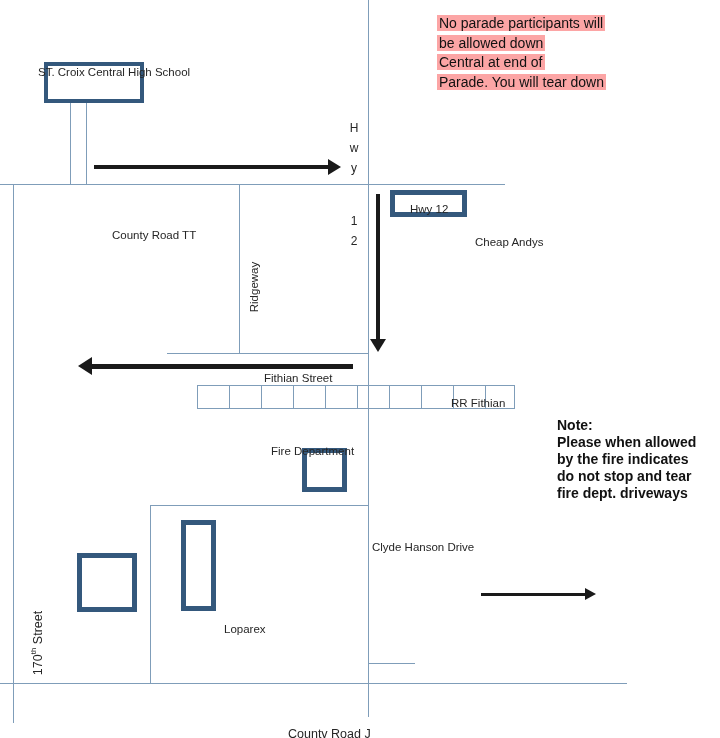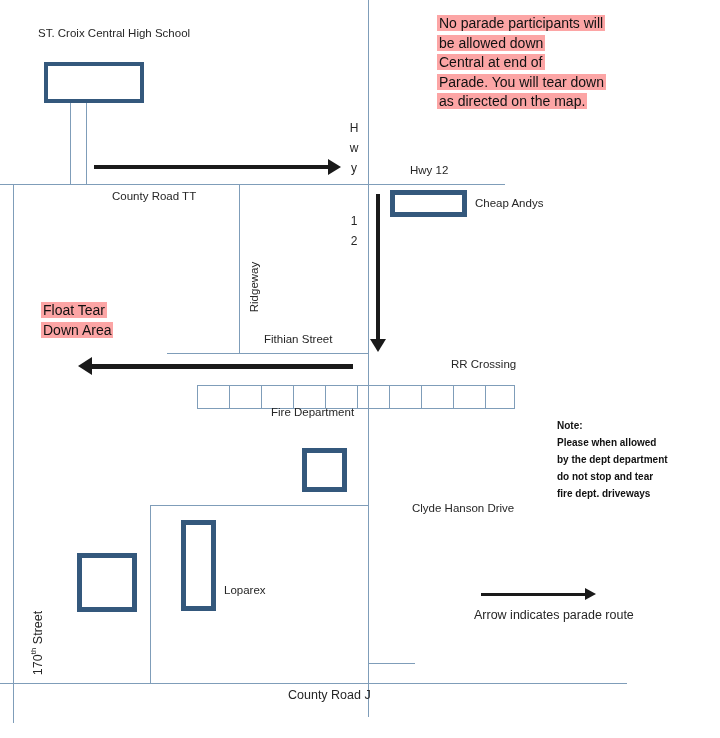--- a/index.html
+++ b/index.html
@@ -3,26 +3,26 @@
 <meta charset="utf-8">
 <style>
   html,body{margin:0;padding:0;background:#fff;}
   #canvas{position:relative;width:720px;height:738px;background:#ffffff;
           font-family:"Liberation Sans",sans-serif;color:#222;overflow:hidden;}
   .hline,.vline{position:absolute;background:#7f9db9;}
   .hline{height:1px;}
   .vline{width:1px;}
   .bldg{position:absolute;background:#fff;border:4px solid #34587c;box-sizing:border-box;}
   .bldg.thick{border-width:5px;}
-  .lbl{position:absolute;font-size:11.5px;color:#262626;white-space:nowrap;line-height:1.1;}
+  .lbl{position:absolute;font-size:11.5px;color:#262626;white-space:nowrap;line-height:1.1;margin-top:39px;}
   .lbl-lg{font-size:12.5px;}
   .vrot{position:absolute;font-size:11.5px;color:#262626;white-space:nowrap;
         transform:translate(-50%,-50%) rotate(-90deg);}
   .hwy-col{position:absolute;font-size:12px;color:#262626;text-align:center;width:16px;line-height:20px;}
-  .note-block{position:absolute;font-size:10px;font-weight:bold;color:#111;line-height:17px;white-space:nowrap;}
+  .note-block{position:absolute;font-size:14px;font-weight:bold;color:#111;line-height:17px;white-space:nowrap;}
   .yellow-block{position:absolute;font-size:14px;color:#111;line-height:19.5px;white-space:nowrap;}
   .hl{background:#fca5a5;padding:0 2px;}
   .rr{position:absolute;left:197px;top:385px;width:318px;height:24px;box-sizing:border-box;
       border-top:1px solid #7f9db9;border-bottom:1px solid #7f9db9;border-right:1px solid #7f9db9;
       background:repeating-linear-gradient(90deg,#7f9db9 0 1px,transparent 1px 32px);}
   .arrow{position:absolute;display:flex;align-items:center;}
   .arrow .shaft{background:#1a1a1a;}
   .tri{width:0;height:0;}
   .tri-right{border-left:13px solid #1a1a1a;border-top:8px solid transparent;border-bottom:8px solid transparent;}
   .tri-left{border-right:14px solid #1a1a1a;border-top:9px solid transparent;border-bottom:9px solid transparent;}
@@ -82,32 +82,30 @@
     <div>w</div>
     <div>y</div>
   </div>
   <div class="hwy-col" style="left:346px;top:211px;">
     <div>1</div>
     <div>2</div>
   </div>
 
   <div class="vrot" style="left:254px;top:287px;">Ridgeway</div>
   <div class="lbl" style="left:264px;top:333px;">Fithian Street</div>
-  <div class="lbl" style="left:451px;top:358px;">RR Crossing</div>
+  <div class="lbl" style="left:451px;top:358px;">RR Fithian</div>
   <div class="lbl" style="left:271px;top:406px;">Fire Department</div>
-  <div class="lbl" style="left:412px;top:502px;">Clyde Hanson Drive</div>
+  <div class="lbl" style="left:372px;top:502px;">Clyde Hanson Drive</div>
   <div class="lbl" style="left:224px;top:584px;">Loparex</div>
 
   <div class="vrot" style="left:37px;top:643px;font-size:12.5px;">
     <span>170</span><sup>th</sup><span> Street</span>
   </div>
 
   <div class="lbl lbl-lg" style="left:288px;top:689px;">County Road J</div>
 
-  <div class="yellow-block" style="left:437px;top:14px;"><span class="hl">No parade participants will</span><br><span class="hl">be allowed down</span><br><span class="hl">Central at end of</span><br><span class="hl">Parade. You will tear down</span><br><span class="hl">as directed on the map.</span></div>
+  <div class="yellow-block" style="left:437px;top:14px;"><span class="hl">No parade participants will</span><br><span class="hl">be allowed down</span><br><span class="hl">Central at end of</span><br><span class="hl">Parade. You will tear down</span><br></div>
 
-  <div class="yellow-block" style="left:41px;top:301px;"><span class="hl">Float Tear</span><br><span class="hl">Down Area</span></div>
 
-  <div class="note-block" style="left:557px;top:417px;"><span>Note:</span><br><span>Please when allowed</span><br><span>by the dept department</span><br><span>do not stop and tear</span><br><span>fire dept. driveways</span></div>
+  <div class="note-block" style="left:557px;top:417px;"><span>Note:</span><br><span>Please when allowed</span><br><span>by the fire indicates</span><br><span>do not stop and tear</span><br><span>fire dept. driveways</span></div>
 
-  <div class="lbl lbl-lg" style="left:474px;top:609px;">Arrow indicates parade route</div>
 
 </div>
 
 </body></html>

